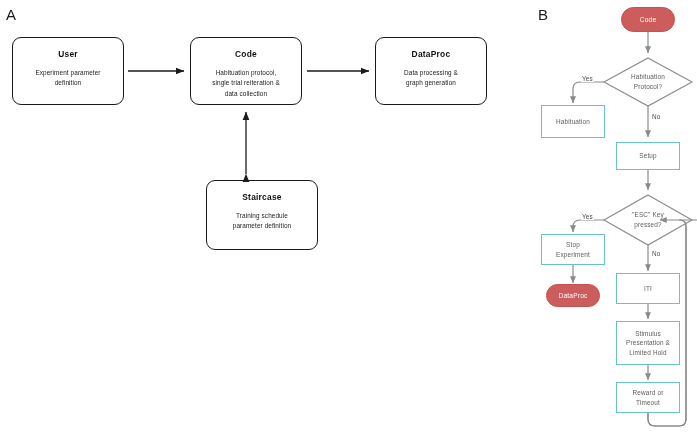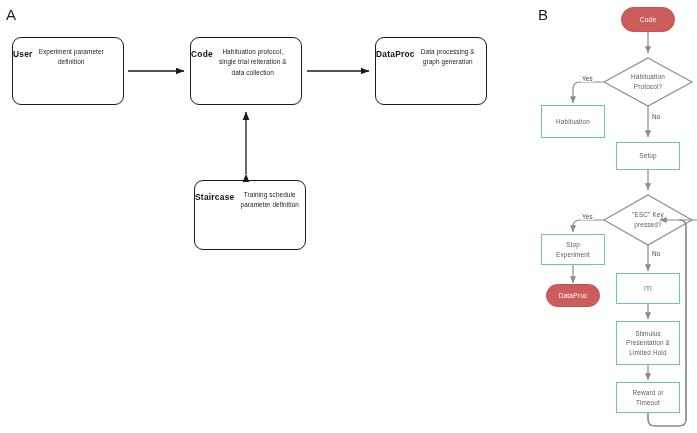--- a/index.html
+++ b/index.html
@@ -28,22 +28,22 @@
   }
 
   
   .a-box {
     position: absolute;
     box-sizing: border-box;
     border: 1.4px solid #1b1b1b;
     border-radius: 9px;
     background: #ffffff;
     display: flex;
-    flex-direction: row;
-    align-items: flex-start;
+    flex-direction: column;
+    align-items: center;
     justify-content: flex-start;
   }
   .a-box .a-title {
     font-size: 8.4px;
     font-weight: bold;
     color: #111;
     letter-spacing: .25px;
     margin-top: 11px;
   }
   .a-box .a-desc {
@@ -134,21 +134,21 @@
 single trial reiteration &amp;
 data collection</div>
   </div>
 
   <div class="a-box" style="left:375px; top:37px; width:112px; height:68px;">
     <div class="a-title">DataProc</div>
     <div class="a-desc" style="white-space:pre-line;">Data processing &amp;
 graph generation</div>
   </div>
 
-  <div class="a-box" style="left:194px; top:180px; width:112px; height:70px;">
+  <div class="a-box" style="left:206px; top:180px; width:112px; height:70px;">
     <div class="a-title">Staircase</div>
     <div class="a-desc" style="white-space:pre-line;">Training schedule
 parameter definition</div>
   </div>
 
   <svg id="a-lines">
     <defs>
       <marker id="arrA" markerWidth="7" markerHeight="7" refX="6.2" refY="3" orient="auto">
         <path d="M0,0.4 L6.4,3 L0,5.6 z" fill="#1b1b1b"></path>
       </marker>

